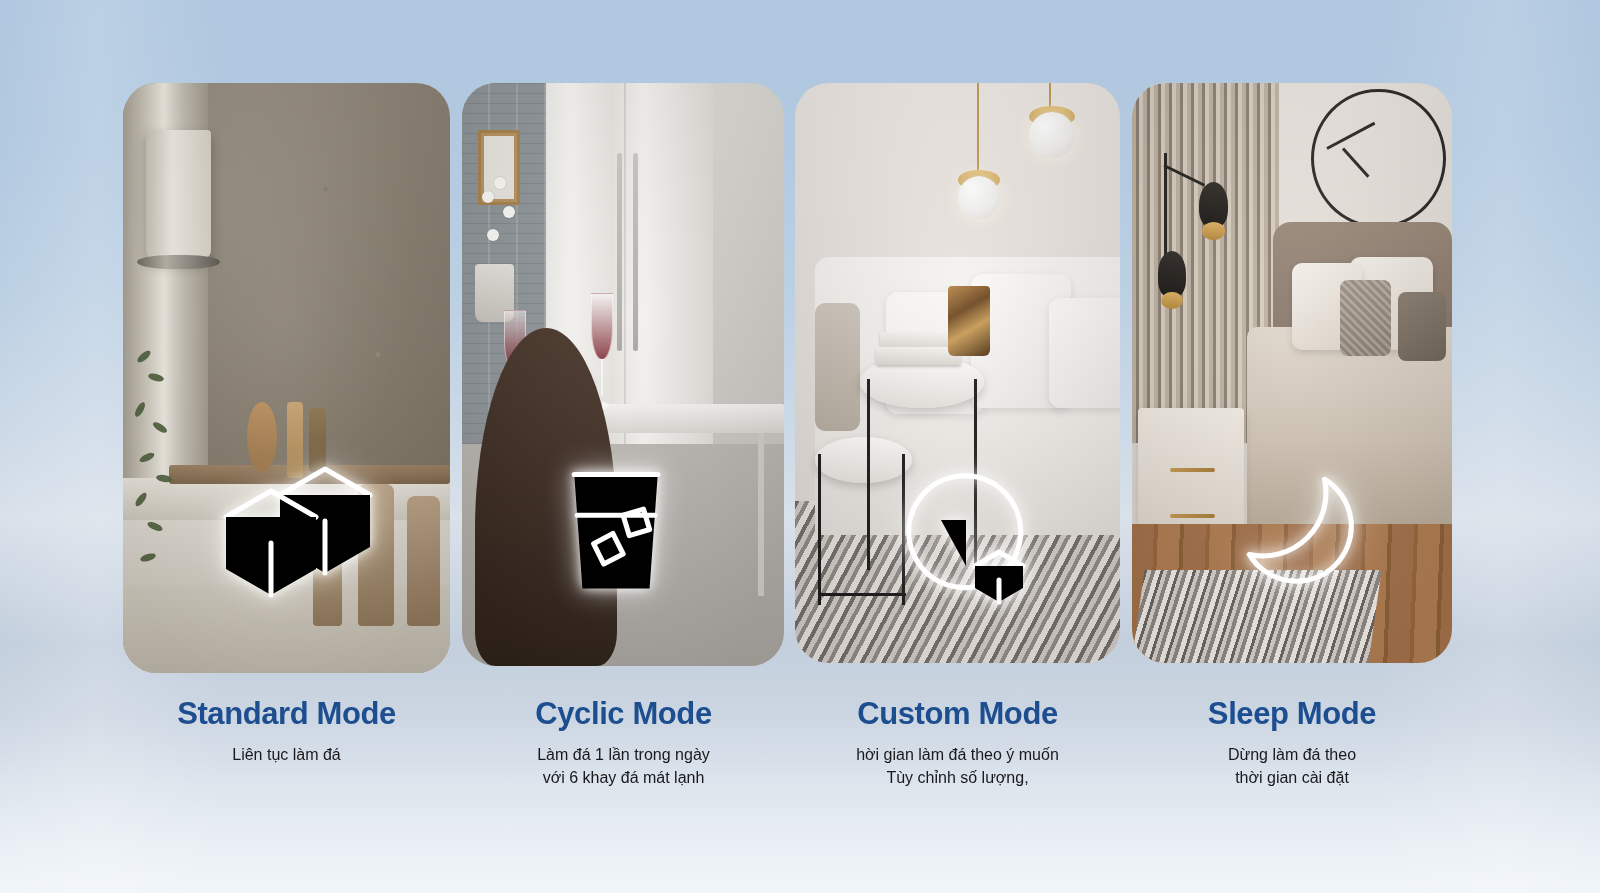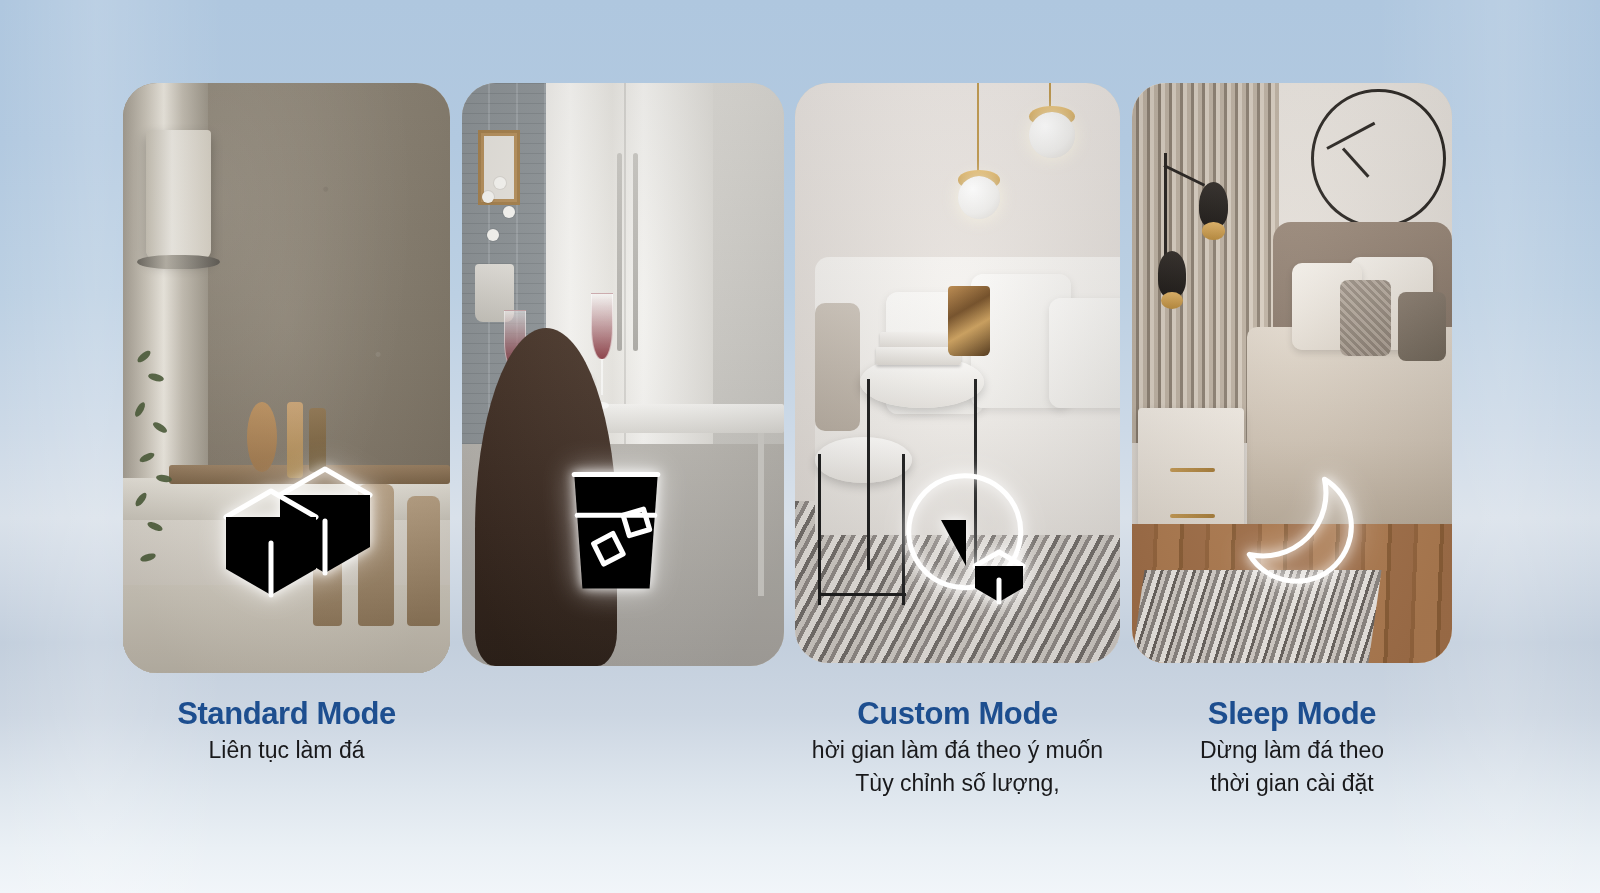--- a/index.html
+++ b/index.html
@@ -393,22 +393,22 @@
     text-align: center;
   }
   .mode-title {
     font-size: 31px;
     font-weight: bold;
     letter-spacing: -0.4px;
     line-height: 1.1;
     white-space: nowrap;
   }
   .mode-desc {
-    margin-top: 3px;
-    font-size: 23px;
+    margin-top: 12px;
+    font-size: 16px;
     line-height: 1.45;
     color: #19191b;
     white-space: nowrap;
   }
 </style>
 </head>
 <body>
 
 <div id="root">
 
@@ -579,20 +579,27 @@
 
   </div>
 
   <div class="caption" style="left:123px; top:697px; width:327px;">
     <div class="mode-title" style="color:#1d4e8f;">Standard Mode</div>
     <div class="mode-desc">
       <div>Liên tục làm đá</div>
     </div>
   </div>
 
+  <div class="caption" style="left:455px; top:697px; width:337px;">
+    <div class="mode-title" style="color:#1d4e8f;">Cyclic Mode</div>
+    <div class="mode-desc">
+      <div>Làm đá 1 lần trong ngày</div>
+      <div>với 6 khay đá mát lạnh</div>
+    </div>
+  </div>
 
   <div class="caption" style="left:785px; top:697px; width:345px;">
     <div class="mode-title" style="color:#1d4e8f;">Custom Mode</div>
     <div class="mode-desc">
       <div>hời gian làm đá theo ý muốn</div>
       <div>Tùy chỉnh số lượng,</div>
     </div>
   </div>
 
   <div class="caption" style="left:1127px; top:697px; width:330px;">

